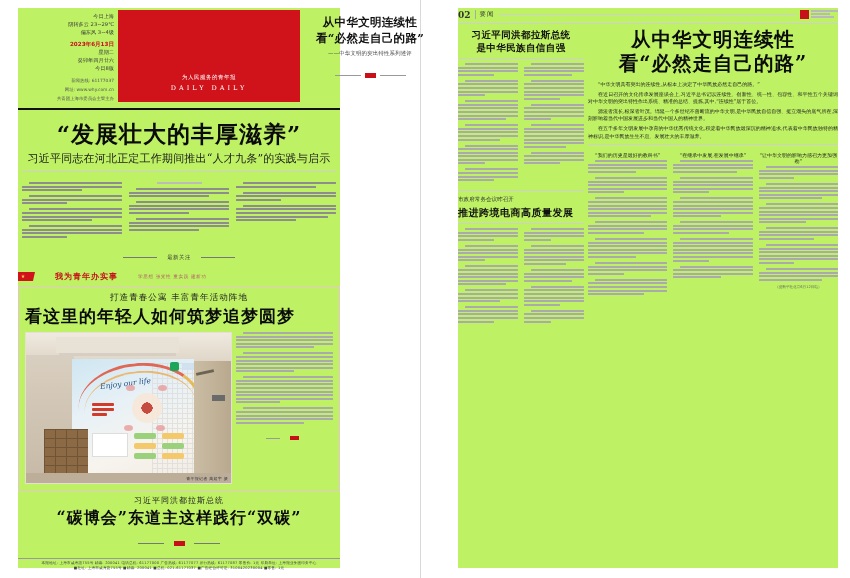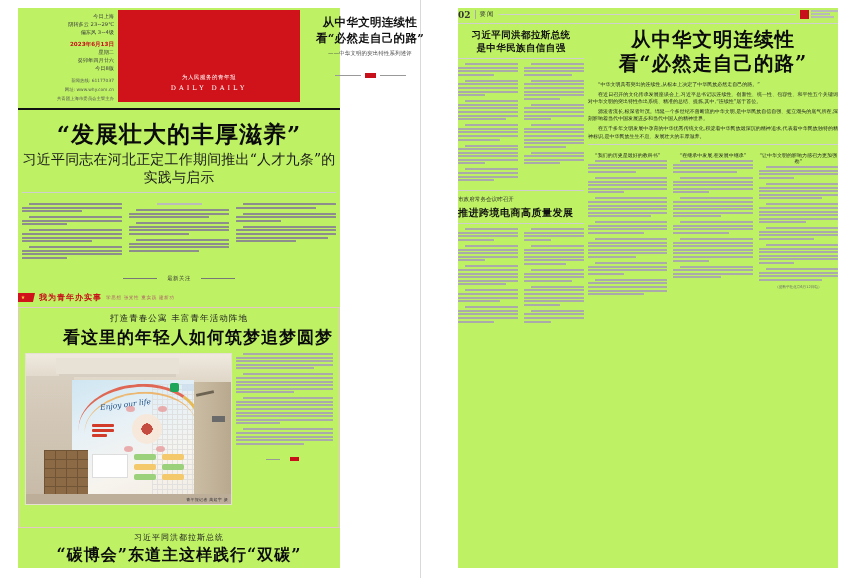--- a/index.html
+++ b/index.html
@@ -39,51 +39,51 @@
 
   
   .rule{height:1px;background:#222;margin:4px 0;}
   .rule.hair{background:#cfcfcf;}
   .rule.thick{height:2px;background:#111;}
 
   
   .lead{padding:6px 4px 0;}
   .lead-h1{font-family:"DejaVu Serif","Liberation Serif",serif;font-weight:bold;
            font-size:23px;line-height:27px;text-align:center;color:#0b0b0b;letter-spacing:1px;}
-  .lead-h2{font-size:14px;text-align:center;color:#1a1a1a;margin-top:4px;letter-spacing:.2px;
+  .lead-h2{font-size:11px;text-align:center;color:#1a1a1a;margin-top:4px;letter-spacing:.2px;
            font-family:"DejaVu Serif","Liberation Serif",serif;}
 
   
   .cols{display:flex;gap:7px;padding:5px 4px 0;}
   .col{flex:1;}
   .para{margin-bottom:4px;}
   .tl{height:2px;background:#8d8d8d;margin-bottom:1.6px;border-radius:.5px;}
   .tl.i{margin-left:7px;}
   .tl.s80{width:80%;} .tl.s60{width:60%;} .tl.s45{width:45%;} .tl.s92{width:92%;} .tl.s70{width:70%;}
   .tl.light{background:#aaa;}
 
   
   .orn{text-align:center;margin:5px 0 4px;}
   .orn .bar{display:inline-block;width:34px;height:1px;background:#777;vertical-align:middle;}
   .orn .lbl{display:inline-block;font-size:5.4px;color:#333;margin:0 5px;vertical-align:middle;letter-spacing:.5px;}
 
   
-  .pbanner{display:flex;align-items:center;gap:4px;padding:1px 0 3px;margin-top:2px;}
+  .pbanner{display:flex;align-items:center;gap:20px;padding:1px 0 3px;margin-top:2px;}
   .flagicon{width:17px;height:9px;background:#d0121a;position:relative;flex:0 0 auto;
             clip-path:polygon(0 0,100% 0,88% 100%,0 100%);}
   .flagicon:after{content:"";position:absolute;left:3px;top:2.4px;width:4px;height:4px;background:#ffd24a;
                   clip-path:polygon(50% 0,61% 35%,98% 35%,68% 57%,79% 92%,50% 70%,21% 92%,32% 57%,2% 35%,39% 35%);}
   .pbanner .ptitle{font-family:"DejaVu Serif","Liberation Serif",serif;font-weight:bold;font-size:8px;color:#c8101a;letter-spacing:1px;}
   .pbanner .ptags{font-size:4.6px;color:#b0606a;letter-spacing:.6px;white-space:nowrap;overflow:hidden;}
 
   
-  .feature{border:1px solid #e4c8c8;padding:5px 6px 22px;margin-top:1px;position:relative;}
+  .feature{border:1px solid #e4c8c8;padding:5px 6px 6px;margin-top:1px;position:relative;}
   .feat-k{text-align:center;font-size:8.6px;color:#222;letter-spacing:1px;
           font-family:"DejaVu Serif","Liberation Serif",serif;}
-  .feat-h{text-align:right;font-family:"DejaVu Serif","Liberation Serif",serif;font-weight:bold;
+  .feat-h{text-align:left;font-family:"DejaVu Serif","Liberation Serif",serif;font-weight:bold;
           font-size:17px;line-height:21px;color:#0b0b0b;letter-spacing:1px;margin-top:2px;}
 
   .feat-body{display:flex;gap:6px;margin-top:5px;}
   .feat-photo{flex:0 0 205px;}
   .feat-side{flex:1;}
 
   
   .photo{position:relative;width:100%;height:150px;overflow:hidden;background:#cdbba6;border:1px solid #e6e0d4;}
   .ph-ceiling{position:absolute;left:0;top:0;width:100%;height:30px;background:linear-gradient(180deg,#efe9df,#ded5c6);}
   .ph-ceil2{position:absolute;left:30px;top:4px;width:60%;height:16px;background:#e8e2d6;

